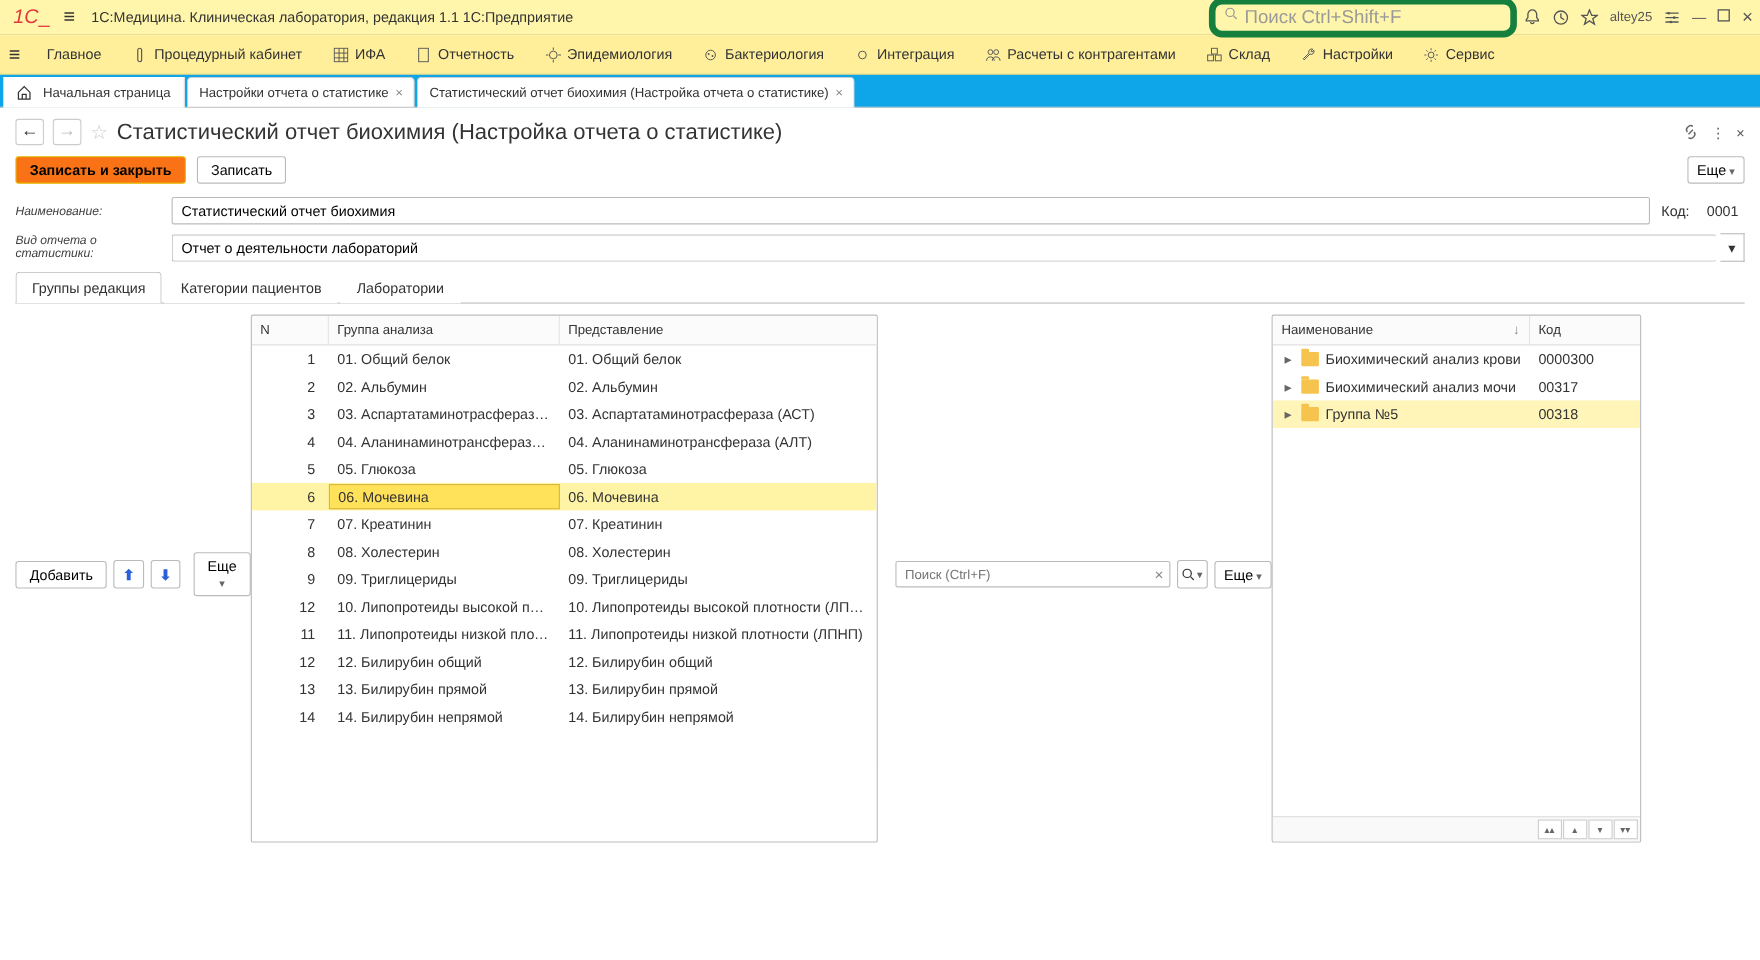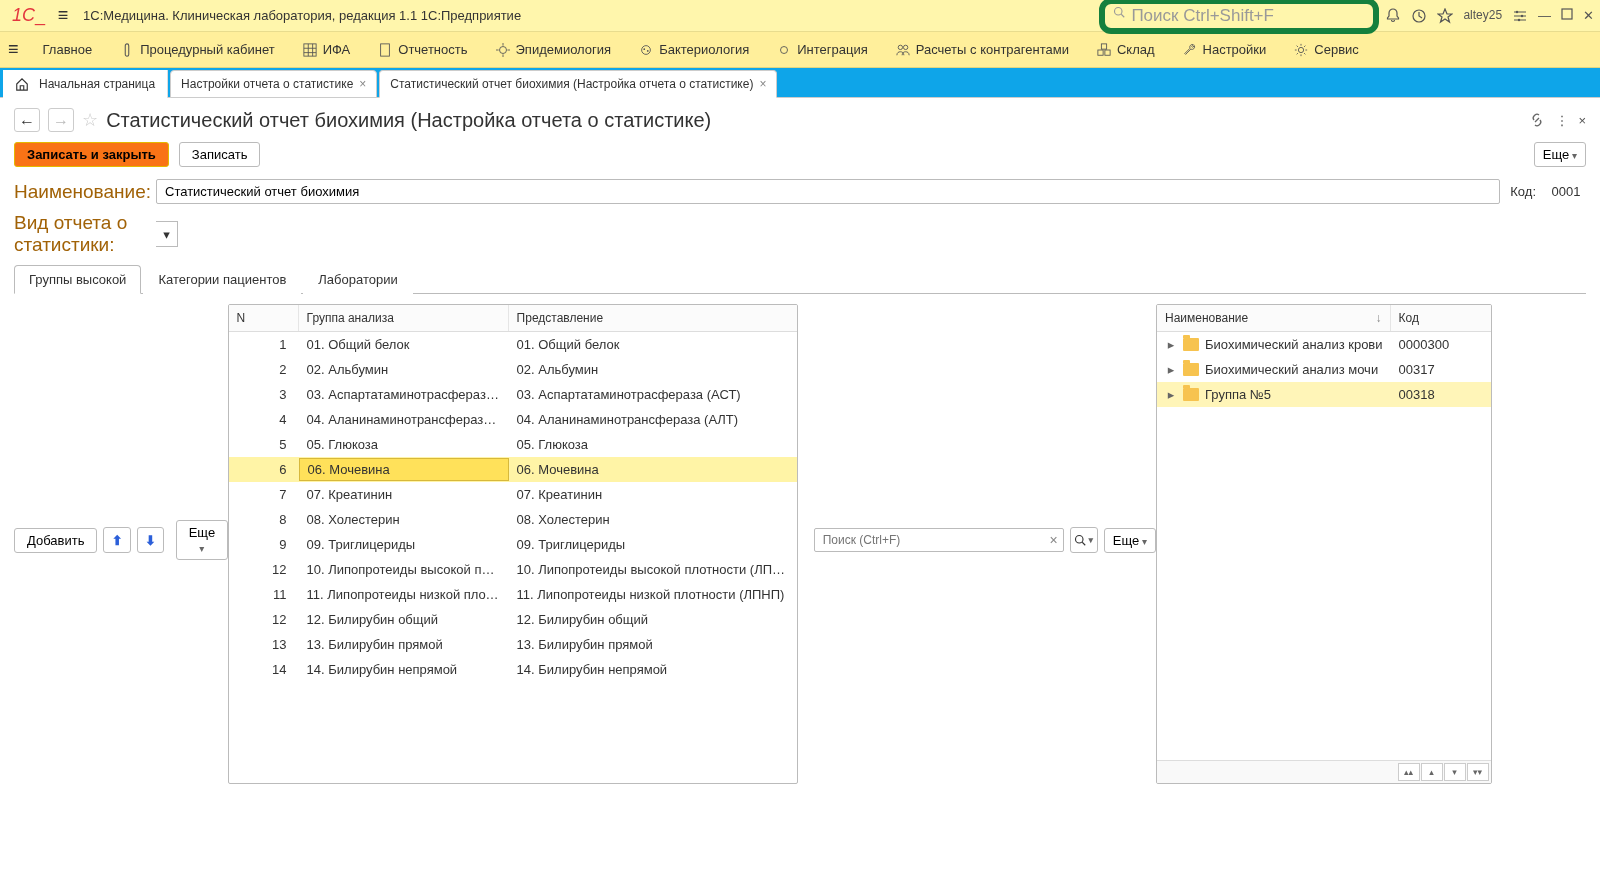--- a/index.html
+++ b/index.html
@@ -42,21 +42,21 @@
 .header-right > * { cursor: pointer; }
 
 .form-actions { display: flex; gap: 10px; align-items: center; margin-bottom: 12px; }
 .btn { padding: 4px 12px; border: 1px solid #bbb; border-radius: 3px; background: #fff; font-size: 13px; cursor: pointer; }
 .btn-primary { background: #f97316; border: 1px solid #e5b900; font-weight: bold; }
 .btn-more { padding: 4px 8px; }
 .btn-more::after { content: " ▾"; color: #666; font-size: 10px; }
 
 
 .form-row { display: flex; align-items: center; margin-bottom: 8px; gap: 4px; }
-.form-label { width: 138px; font-size: 19px; color: #a16207; }
+.form-label { width: 138px; font-size: 11px; color: #404040; font-style: italic; }
 .form-input { flex: 1; border: 1px solid #bbb; border-radius: 2px; padding: 4px 8px; font-size: 13px; }
 .code-label { padding: 0 6px; }
 .code-value { width: 40px; text-align: center; }
 .select-btn { width: 22px; border: 1px solid #bbb; border-left: none; display: flex; align-items: center; justify-content: center; cursor: pointer; height: 26px; background: #fff; }
 
 
 .inner-tabs { display: flex; border-bottom: 1px solid #bbb; margin-bottom: 10px; }
 .inner-tab { padding: 6px 14px; font-size: 13px; border: 1px solid #bbb; border-bottom: none; border-top-left-radius: 4px; border-top-right-radius: 4px; margin-right: 2px; cursor: pointer; background: #fff; position: relative; top: 1px; }
 .inner-tab.active { border-bottom: 1px solid #fff; }
 .inner-tab:not(.active) { border-color: transparent; }
@@ -275,25 +275,26 @@
 
   <div class="form-row">
     <div class="form-label">Наименование:</div>
     <input class="form-input" value="Статистический отчет биохимия" style="">
     <div class="code-label">Код:</div>
     <div class="code-value">0001</div>
   </div>
 
   <div class="form-row">
     <div class="form-label">Вид отчета о статистики:</div>
+    <input class="form-input" style="border-right: none;" value="Отчет о деятельности лабораторий">
     <div class="select-btn">▾</div>
   </div>
 
   <div class="inner-tabs">
-    <div class="inner-tab active">Группы высокой</div>
+    <div class="inner-tab active">Группы редакция</div>
     <div class="inner-tab">Категории пациентов</div>
     <div class="inner-tab">Лаборатории</div>
   </div>
 
   <div class="split">
 
     <div class="panel left">
       <div class="panel-toolbar">
         <button class="btn">Добавить</button>
         <div class="icon-btn">⬆</div>

